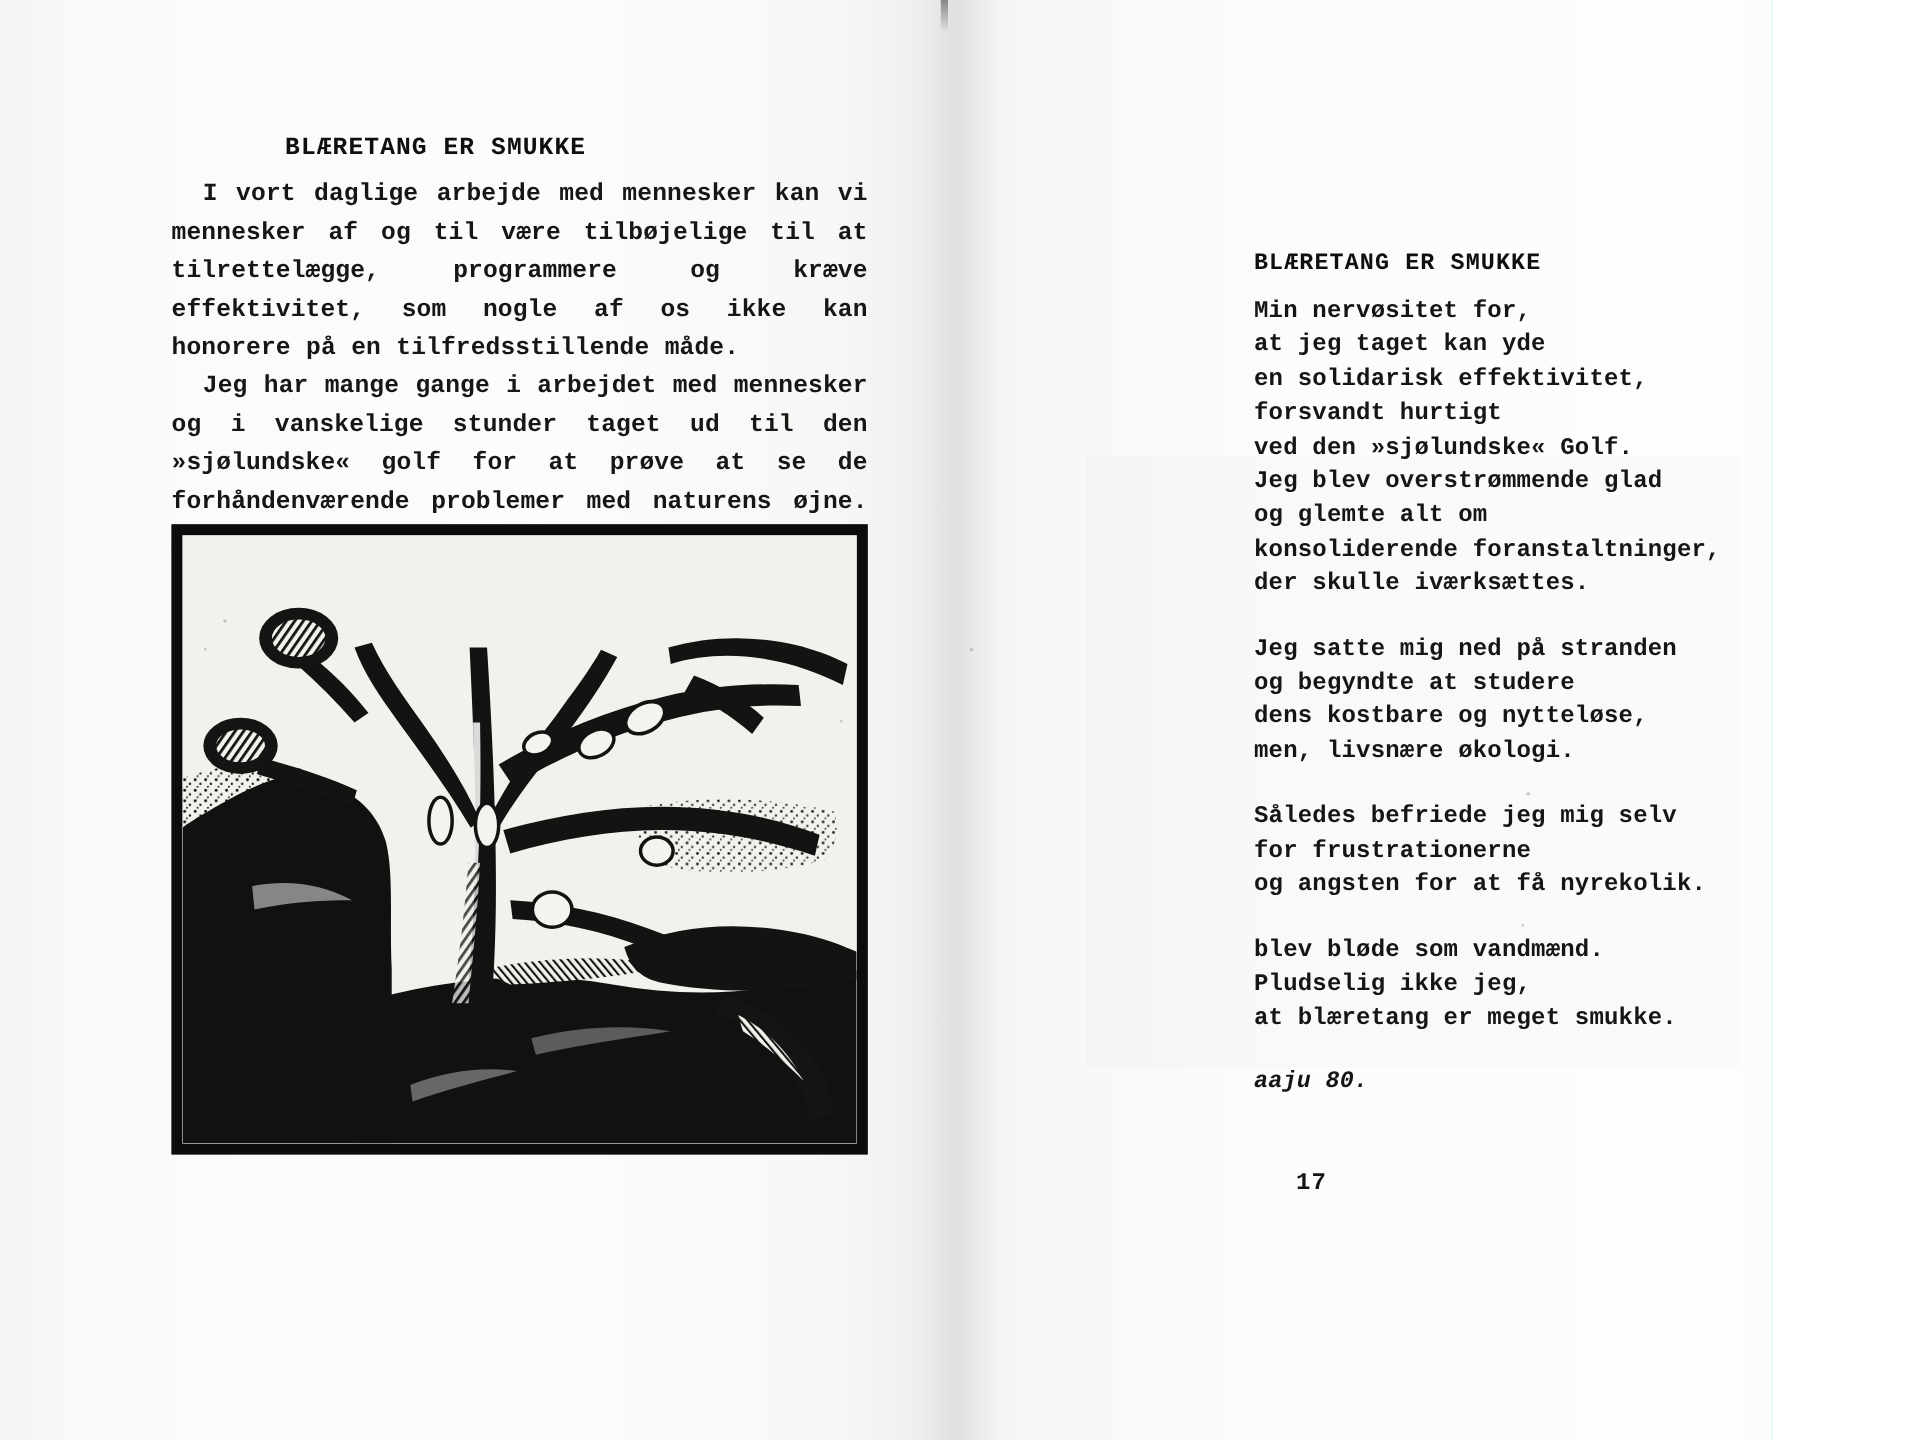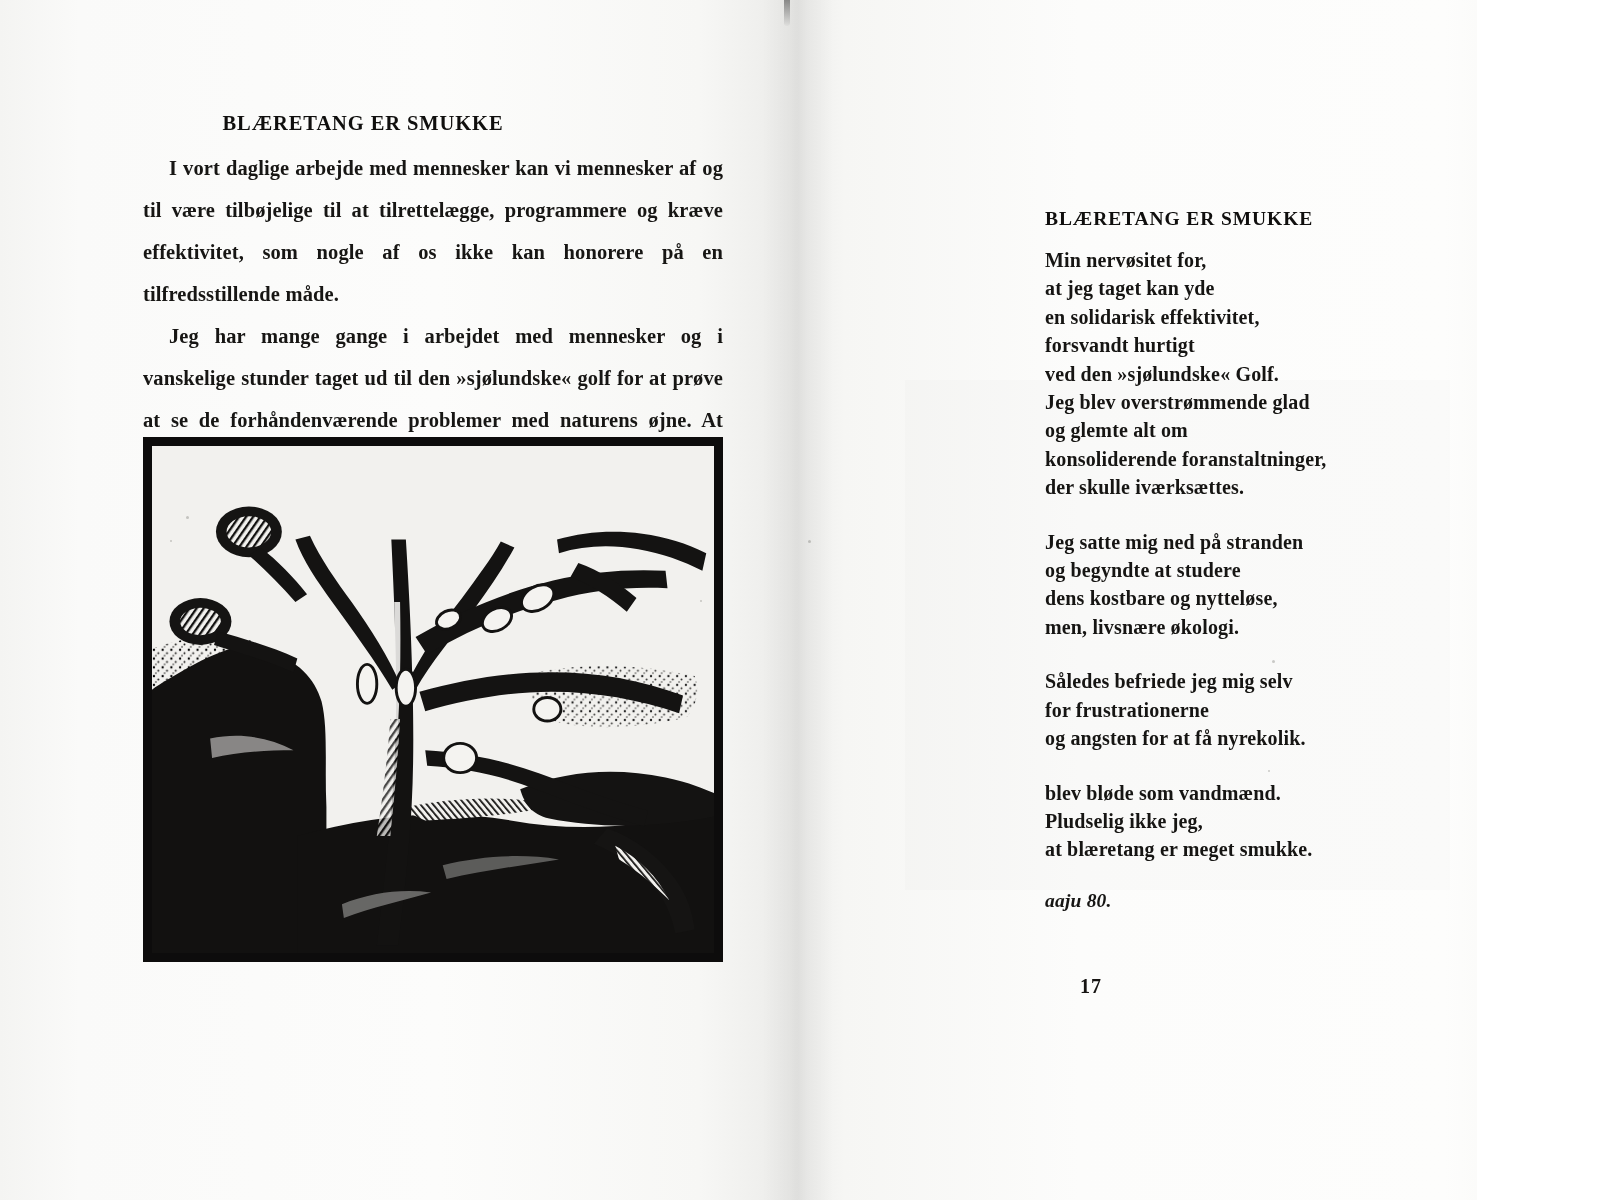--- a/index.html
+++ b/index.html
@@ -11,20 +11,21 @@
   body {
     font-family: "Liberation Serif", "DejaVu Serif", serif;
   }
 
   .spread {
     position: relative;
     width: 1477px;
     height: 1200px;
     overflow: hidden;
     background: #86efac;
+    font-family: Liberation Mono, monospace;
   }
 
   
   .paper-left {
     position: absolute;
     left: 0; top: 0;
     width: 795px; height: 1200px;
     background: linear-gradient(to right, #f4f4f2 0%, #fafaf9 10%, #fcfcfb 55%, #f7f7f5 88%, #ebebe9 100%);
   }
   .paper-right {
@@ -76,21 +77,21 @@
     letter-spacing: 0.9px;
     text-align: center;
     color: #100f0e;
     margin: 0 0 12px 0;
     padding-right: 140px;
   }
   .essay-p {
     margin: 0;
     font-size: 20.5px;
     font-weight: bold;
-    line-height: 42px;
+    line-height: 32px;
     text-align: justify;
     text-indent: 26px;
     color: #171614;
     letter-spacing: 0.1px;
     word-spacing: 0.4px;
   }
   .essay-p + .essay-p { margin-top: 0; }
 
   
   .woodcut {

